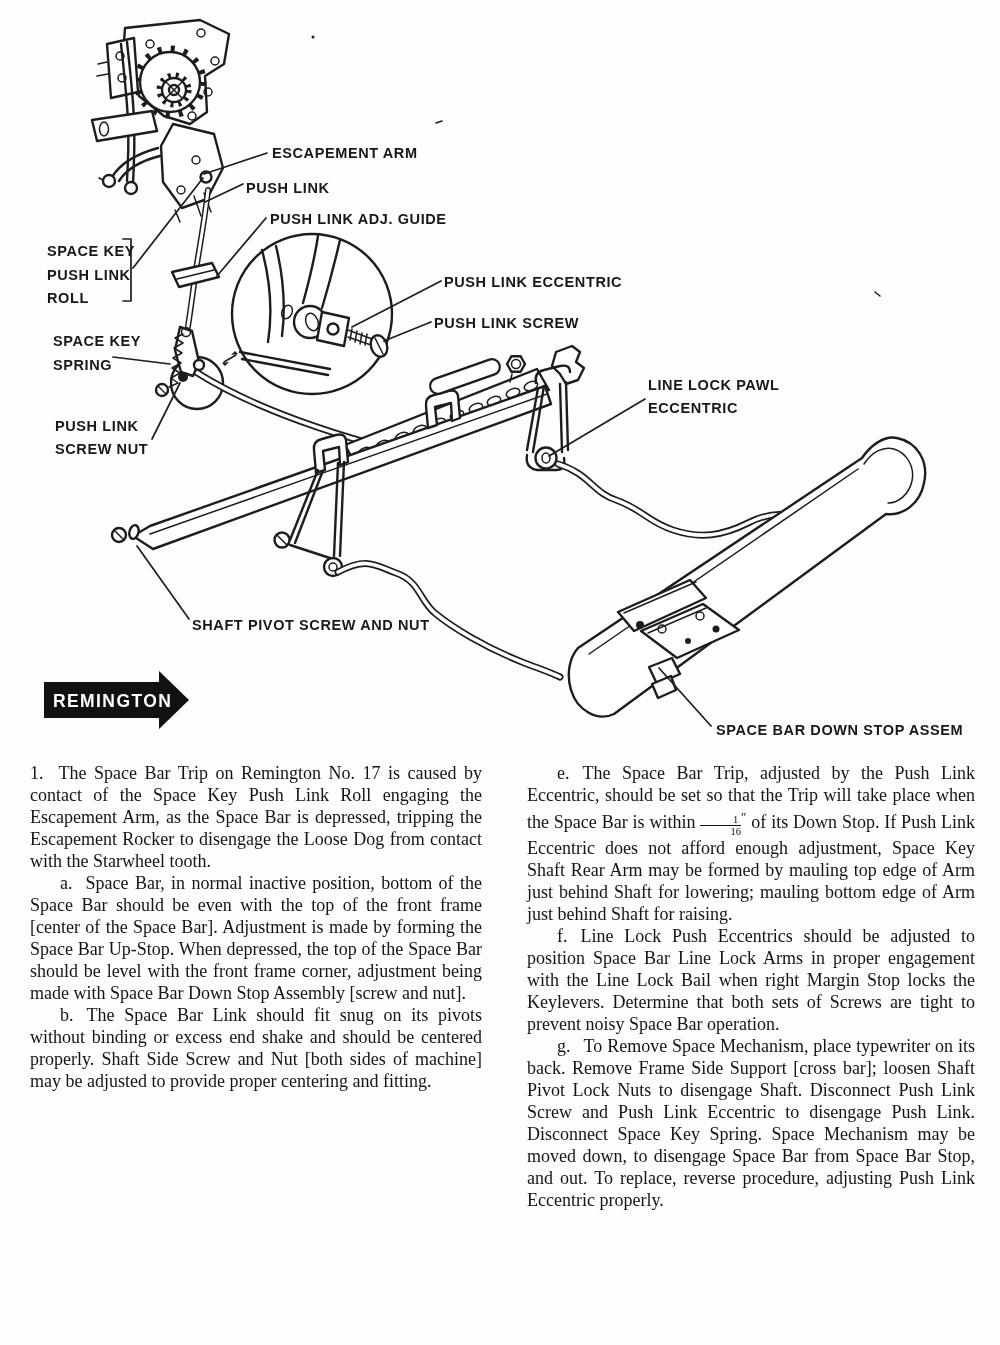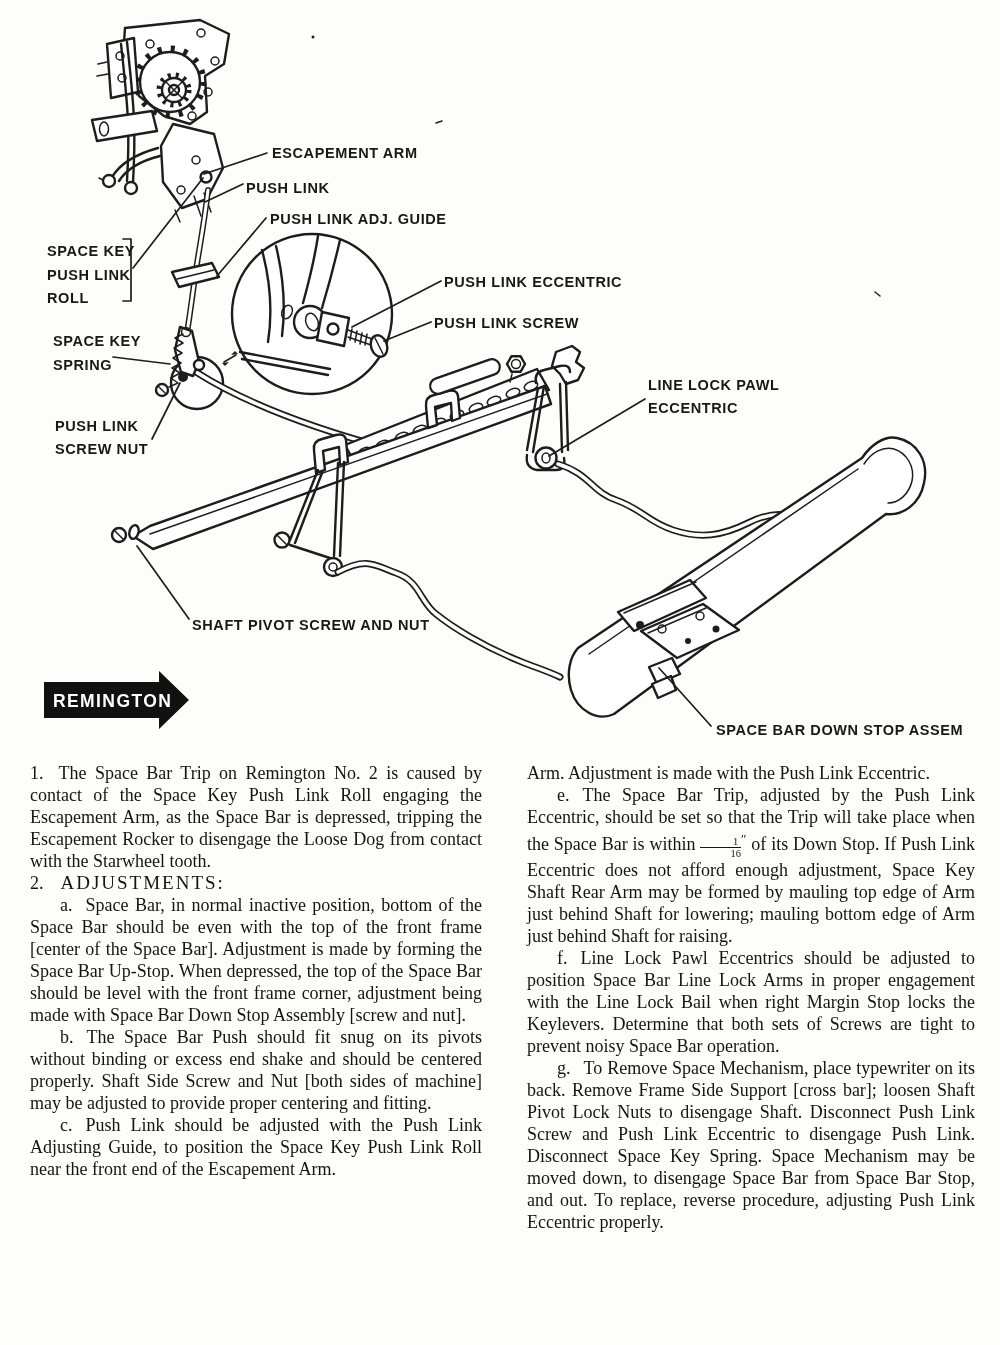--- a/index.html
+++ b/index.html
@@ -251,25 +251,22 @@
 
   <g>
     <polygon points="44,682 159,682 159,671 189,700 159,729 159,718 44,718" fill="#111111"></polygon>
     <text class="brand" x="53" y="707">REMINGTON</text>
   </g>
 </svg>
 </div>
 
 <div class="cols">
   <div class="col-left">
-    <p><span class="pnum">1.</span><span>The Space Bar Trip on Remington No. 2 is caused by contact of the Space Key Push Link Roll engaging the Escapement Arm, as the Space Bar is depressed, tripping the Escapement Rocker to disengage the Loose Dog from contact with the Starwheel tooth.</span></p>
-    <p class="heading-para"><span class="hnum">2.</span><span class="adj-heading">ADJUSTMENTS:</span></p>
+    <p><span class="pnum">1.</span><span>The Space Bar Trip on Remington No. 17 is caused by contact of the Space Key Push Link Roll engaging the Escapement Arm, as the Space Bar is depressed, tripping the Escapement Rocker to disengage the Loose Dog from contact with the Starwheel tooth.</span></p>
     <p class="para lettered"><span class="plet">a.</span><span class="it">Space Bar</span><span>, in normal inactive position, bottom of the Space Bar should be even with the top of the front frame [center of the Space Bar]. Adjustment is made by forming the Space Bar Up-Stop. When depressed, the top of the Space Bar should be level with the front frame corner, adjustment being made with Space Bar Down Stop Assembly [screw and nut].</span></p>
-    <p class="para lettered"><span class="plet">b.</span><span class="it">The Space Bar Push</span><span> should fit snug on its pivots without binding or excess end shake and should be centered properly. Shaft Side Screw and Nut [both sides of machine] may be adjusted to provide proper centering and fitting.</span></p>
-    <p class="para lettered"><span class="plet">c.</span><span class="it">Push Link</span><span> should be adjusted with the Push Link Adjusting Guide, to position the Space Key Push Link Roll near the front end of the Escapement Arm.</span></p>
+    <p class="para lettered"><span class="plet">b.</span><span class="it">The Space Bar Link</span><span> should fit snug on its pivots without binding or excess end shake and should be centered properly. Shaft Side Screw and Nut [both sides of machine] may be adjusted to provide proper centering and fitting.</span></p>
   </div>
   <div class="col-right">
-    <p><span>Arm.  Adjustment is made with the Push Link Eccentric.</span></p>
     <p class="para lettered"><span class="plet">e.</span><span class="it">The Space Bar Trip</span><span>, adjusted by the Push Link Eccentric, should be set so that the Trip will take place when the Space Bar is within</span><span class="frac"><span class="fn">1</span><span class="fd">16</span></span><span class="prime">″</span><span>of its Down Stop.  If Push Link Eccentric does not afford enough adjustment, Space Key Shaft Rear Arm may be formed by mauling top edge of Arm just behind Shaft for lowering; mauling bottom edge of Arm just behind Shaft for raising.</span></p>
-    <p class="para lettered"><span class="plet">f.</span><span class="it">Line Lock Pawl Eccentrics</span><span> should be adjusted to position Space Bar Line Lock Arms in proper engagement with the Line Lock Bail when right Margin Stop locks the Keylevers.  Determine that both sets of Screws are tight to prevent noisy Space Bar operation.</span></p>
+    <p class="para lettered"><span class="plet">f.</span><span class="it">Line Lock Push Eccentrics</span><span> should be adjusted to position Space Bar Line Lock Arms in proper engagement with the Line Lock Bail when right Margin Stop locks the Keylevers.  Determine that both sets of Screws are tight to prevent noisy Space Bar operation.</span></p>
     <p class="para lettered"><span class="plet">g.</span><span class="it">To Remove Space Mechanism</span><span>, place typewriter on its back.  Remove Frame Side Support [cross bar]; loosen Shaft Pivot Lock Nuts to disengage Shaft.  Disconnect Push Link Screw and Push Link Eccentric to disengage Push Link. Disconnect Space Key Spring.  Space Mechanism may be moved down, to disengage Space Bar from Space Bar Stop, and out.  To replace, reverse procedure, adjusting Push Link Eccentric properly.</span></p>
   </div>
 </div>
 
 </body></html>

